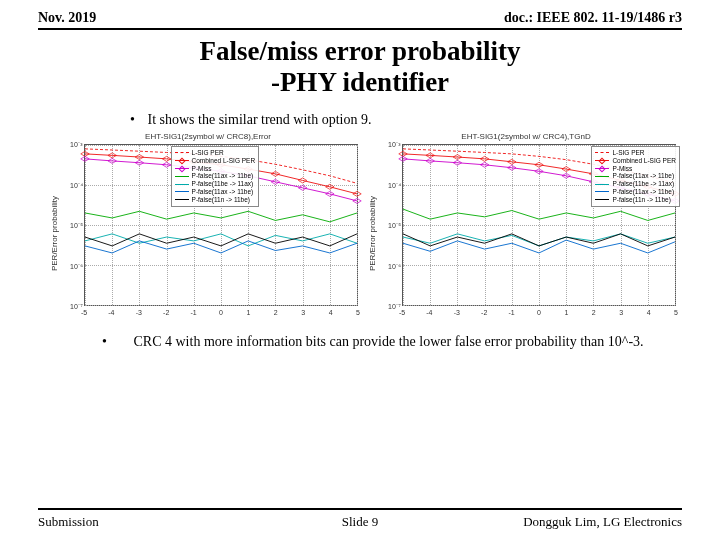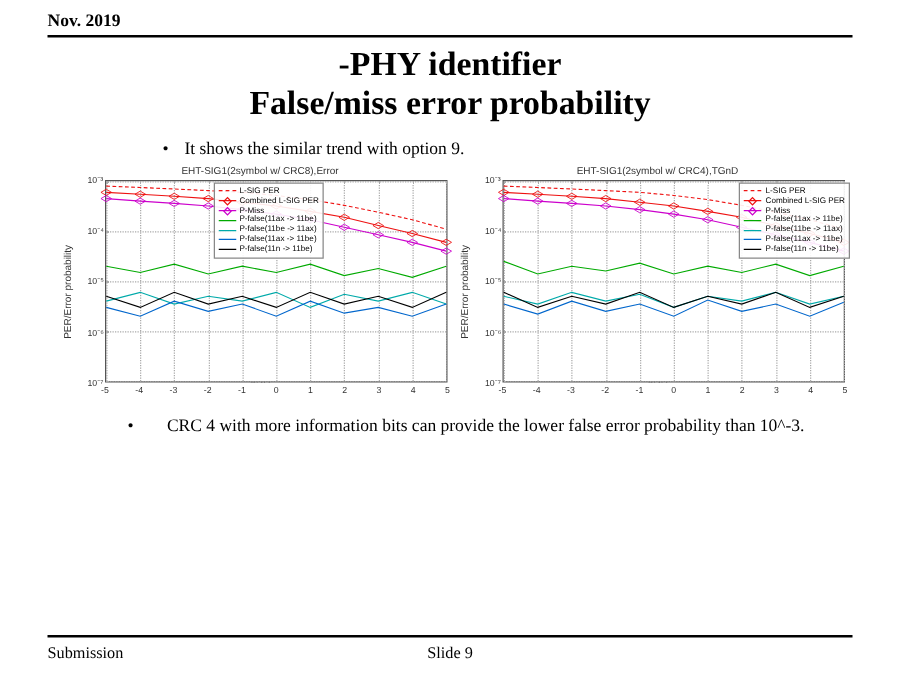--- a/index.html
+++ b/index.html
@@ -151,26 +151,27 @@
     position: absolute;
     left: 50%;
     transform: translateX(-50%);
   }
 </style>
 </head>
 <body>
 
 <div class="header">
   <span>Nov. 2019</span>
+  <span>doc.: IEEE 802. 11-19/1486 r3</span>
 </div>
 <div class="hr"></div>
 
 <div class="title">
+  <div>False/miss error probability</div>
   <div>-PHY identifier</div>
-  <div>False/miss error probability</div>
 </div>
 
 <div class="content">
   <div class="sub-row">
     <span class="dot">•</span>
     <span>It shows the similar trend with option 9.</span>
   </div>
 </div>
 
 <div class="charts">
@@ -387,14 +388,15 @@
 <div class="bullet2">
   <span class="dot">•</span>
   <span>CRC 4 with more information bits can provide the lower false error probability than 10^-3.</span>
 </div>
 
 <div class="footer">
   <div class="hr"></div>
   <div class="foot-row">
     <span>Submission</span>
     <span class="slide-n">Slide 9</span>
+    <span>Dongguk Lim, LG Electronics</span>
   </div>
 </div>
 
 </body></html>

